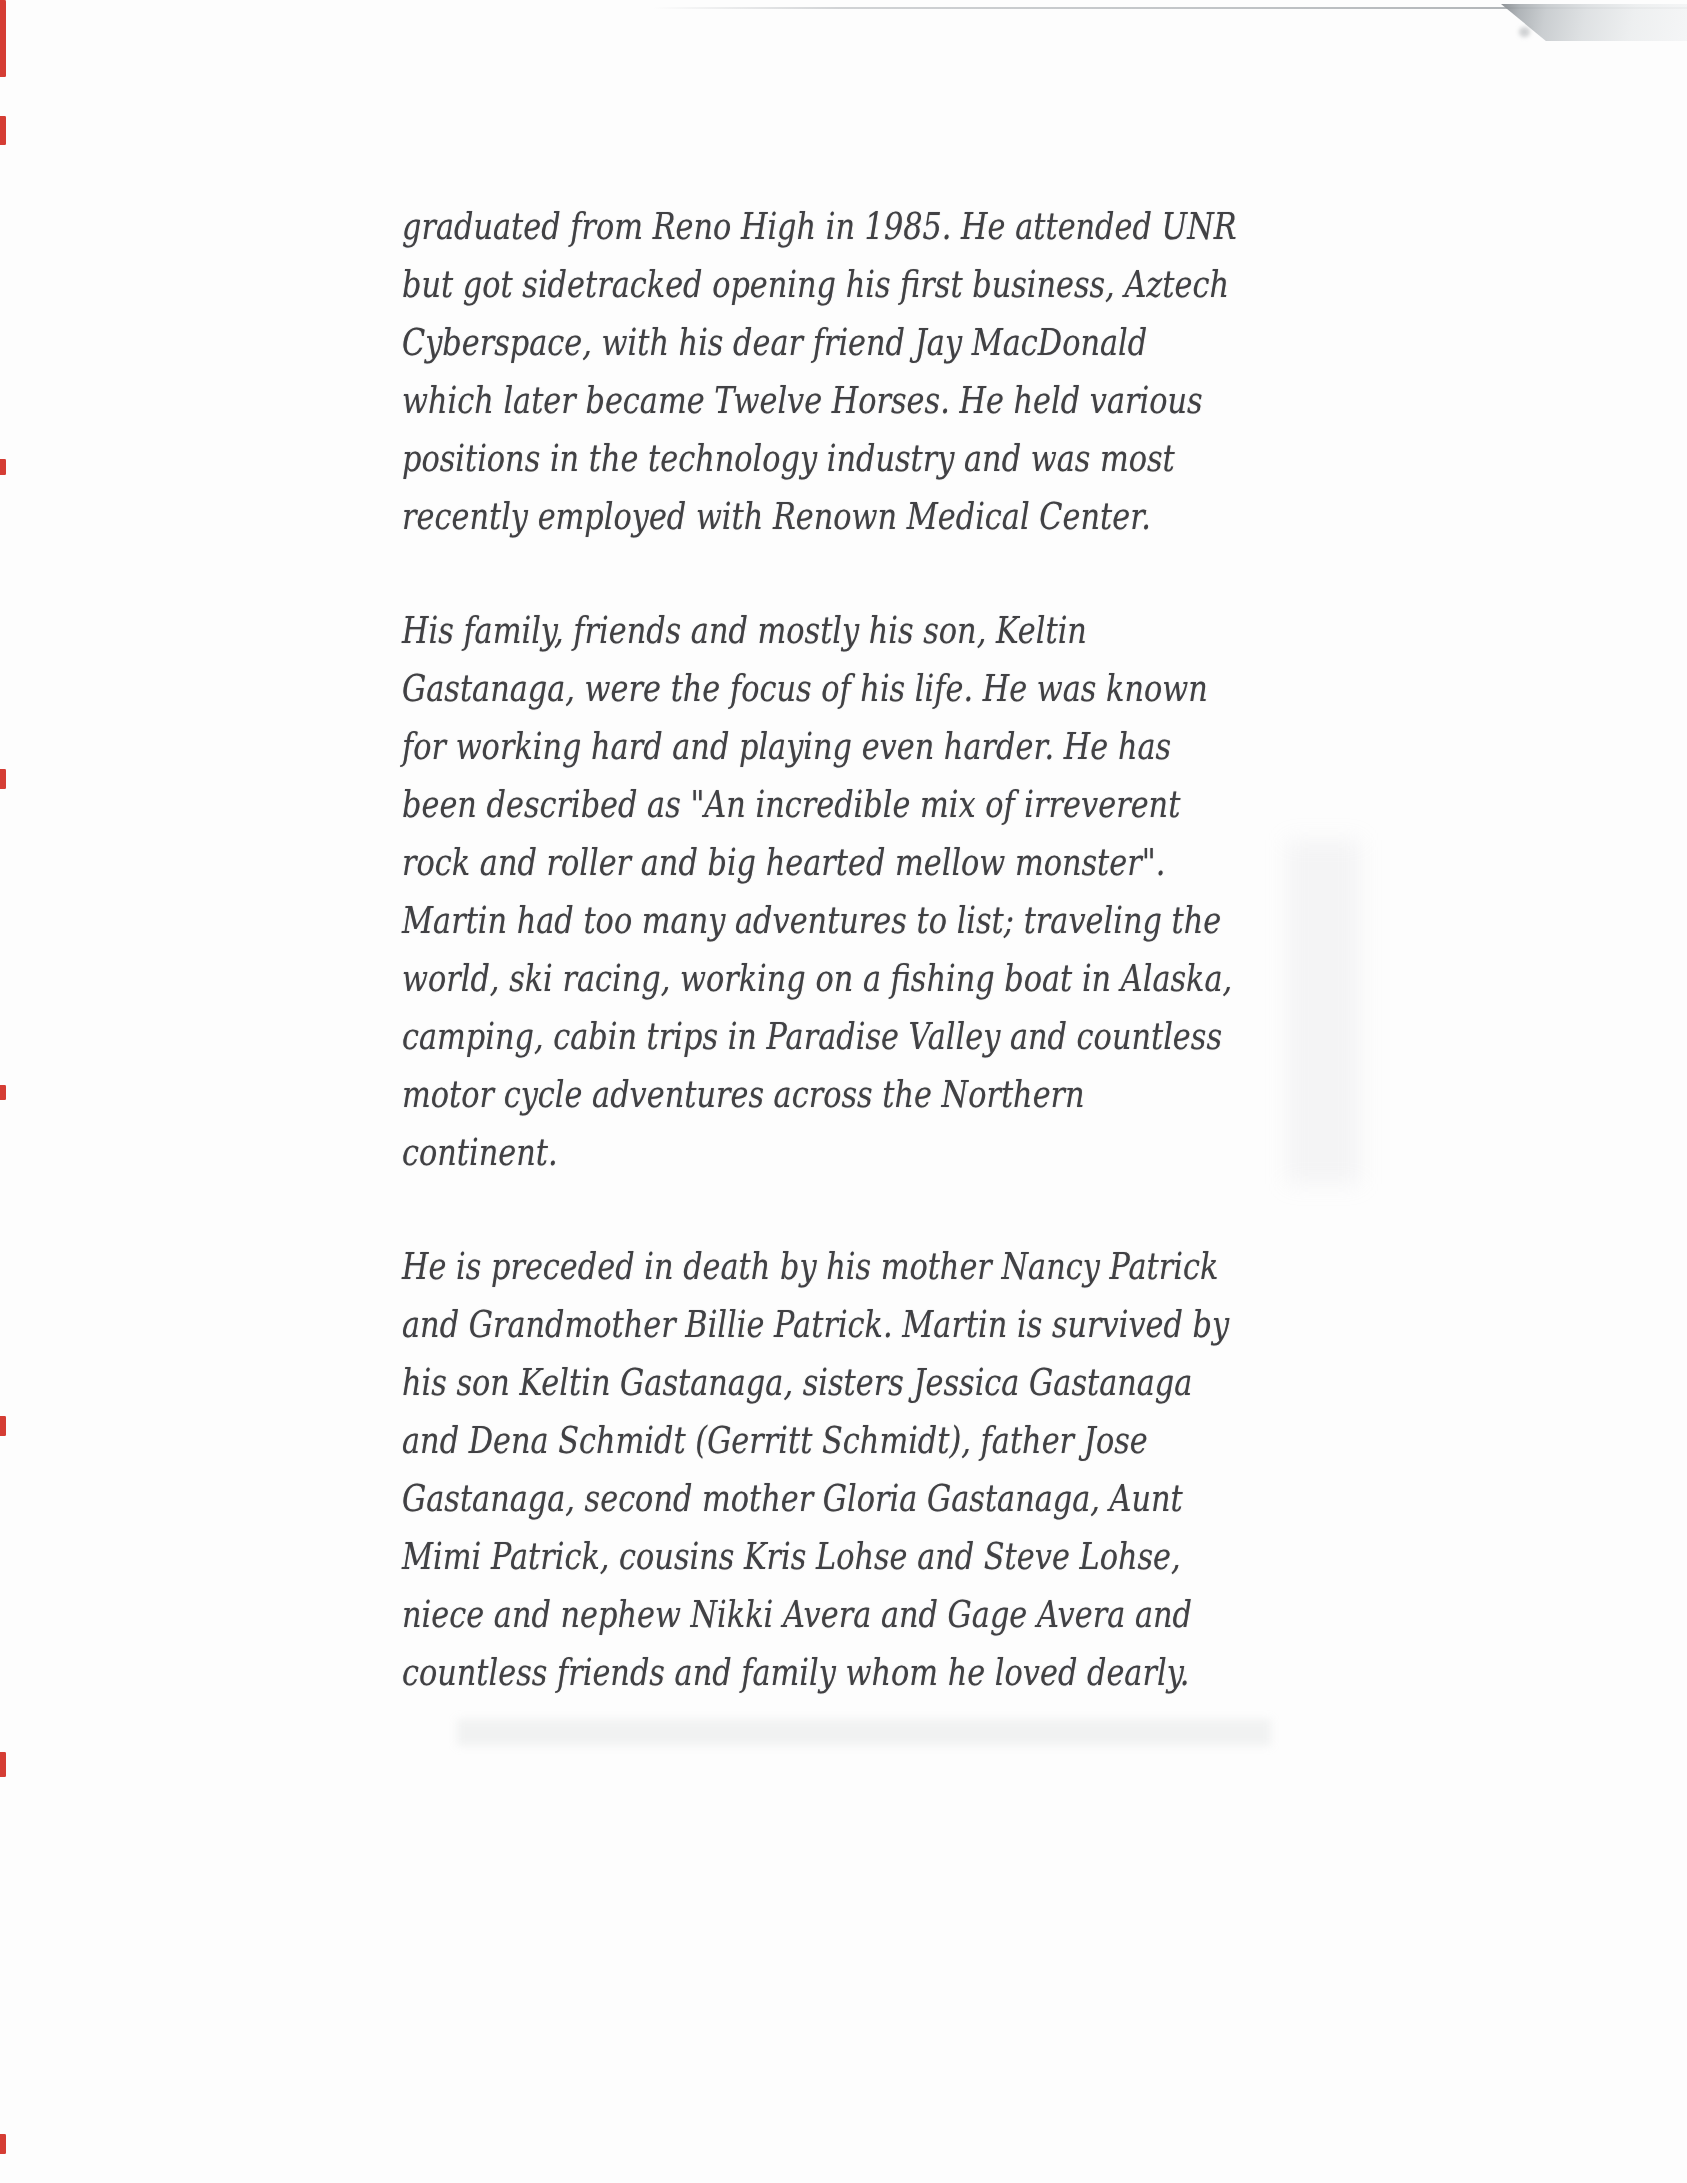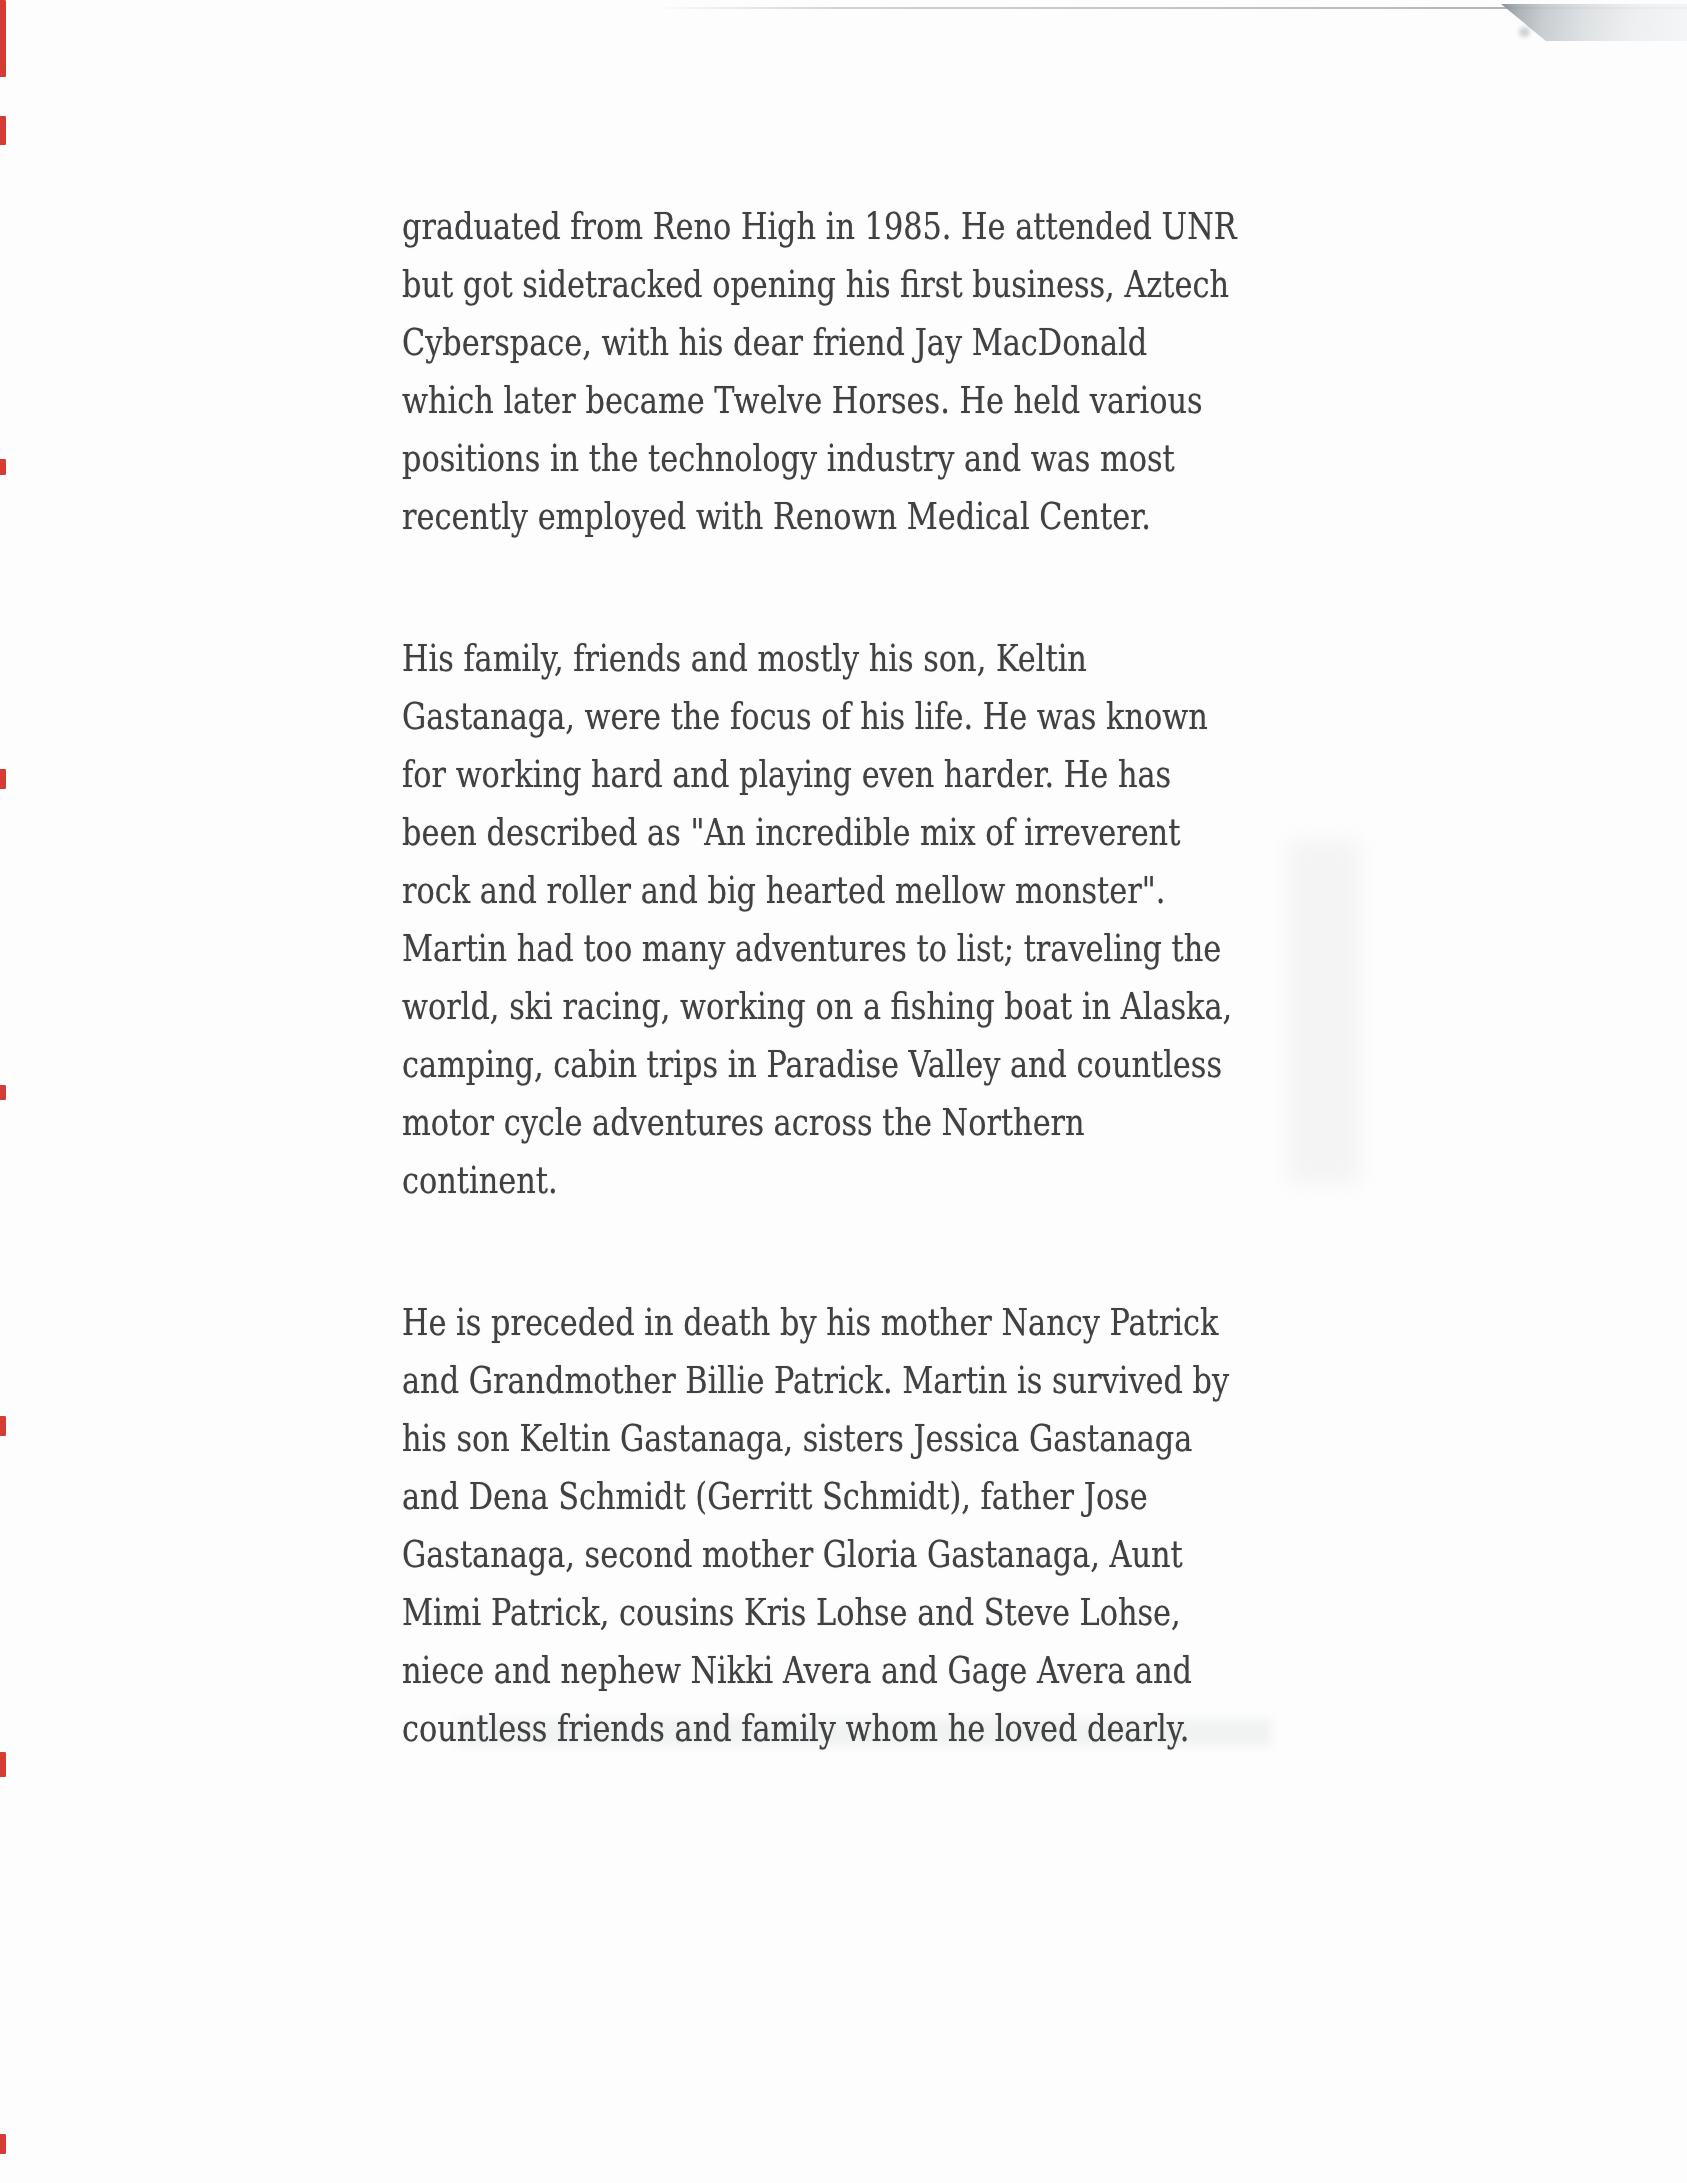--- a/index.html
+++ b/index.html
@@ -13,27 +13,28 @@
     overflow: hidden;
     background: #fdfdfd;
     font-family: "DejaVu Serif", "Liberation Serif", serif;
   }
   
   .text-block {
     position: absolute;
     left: 402px;
     top: 198px;
     width: 926px;
+    font-style: italic;
   }
   .para {
     margin: 0;
     padding: 0;
   }
   .para + .para {
-    margin-top: 84px;
+    margin-top: 56px;
   }
   .line {
     display: block;
     height: 58px;
     line-height: 58px;
     white-space: nowrap;
     font-size: 37px;
     color: #414144;
     letter-spacing: 0px;
     transform: scaleX(0.82);

